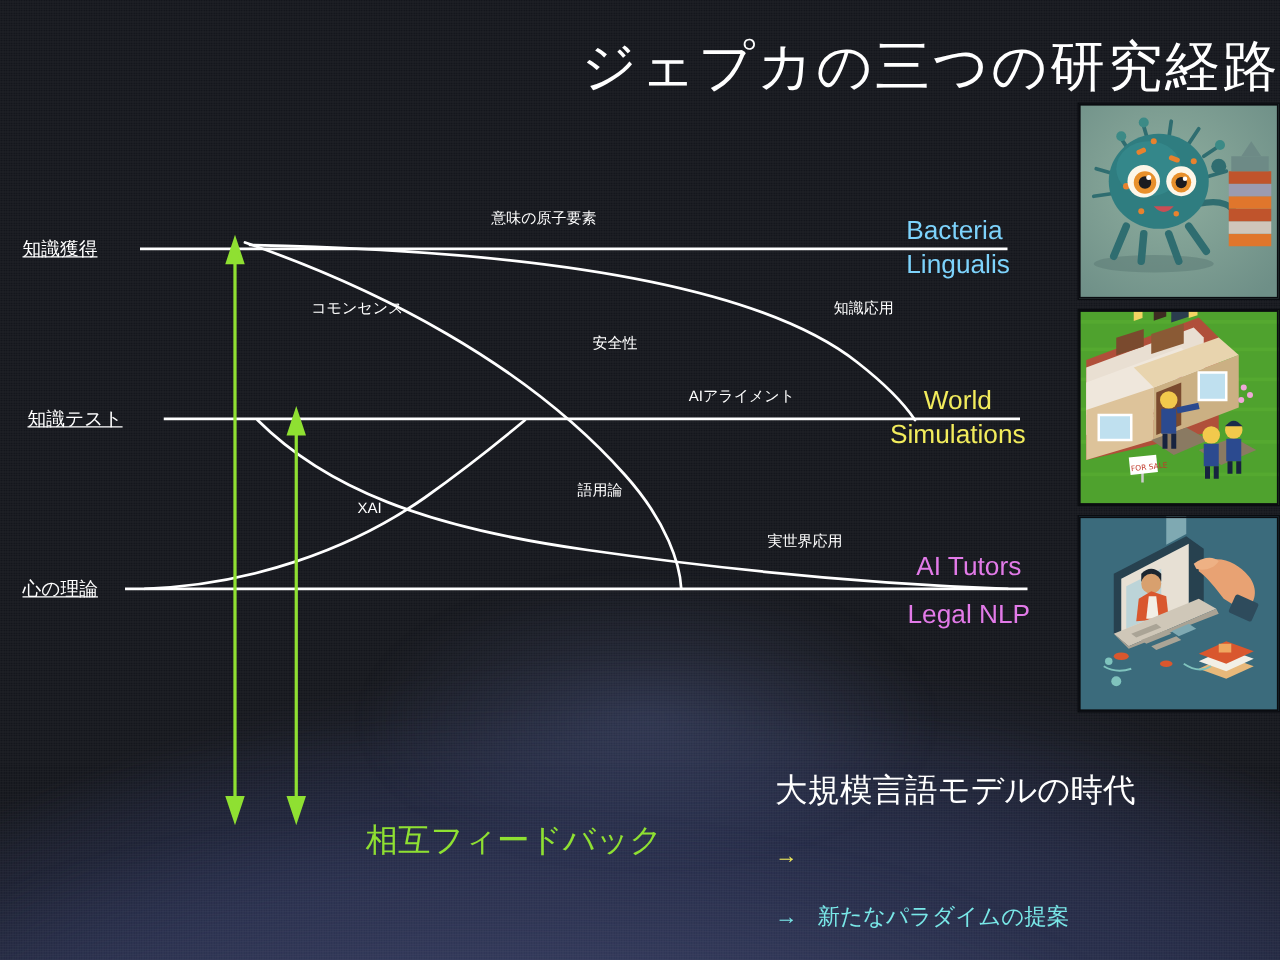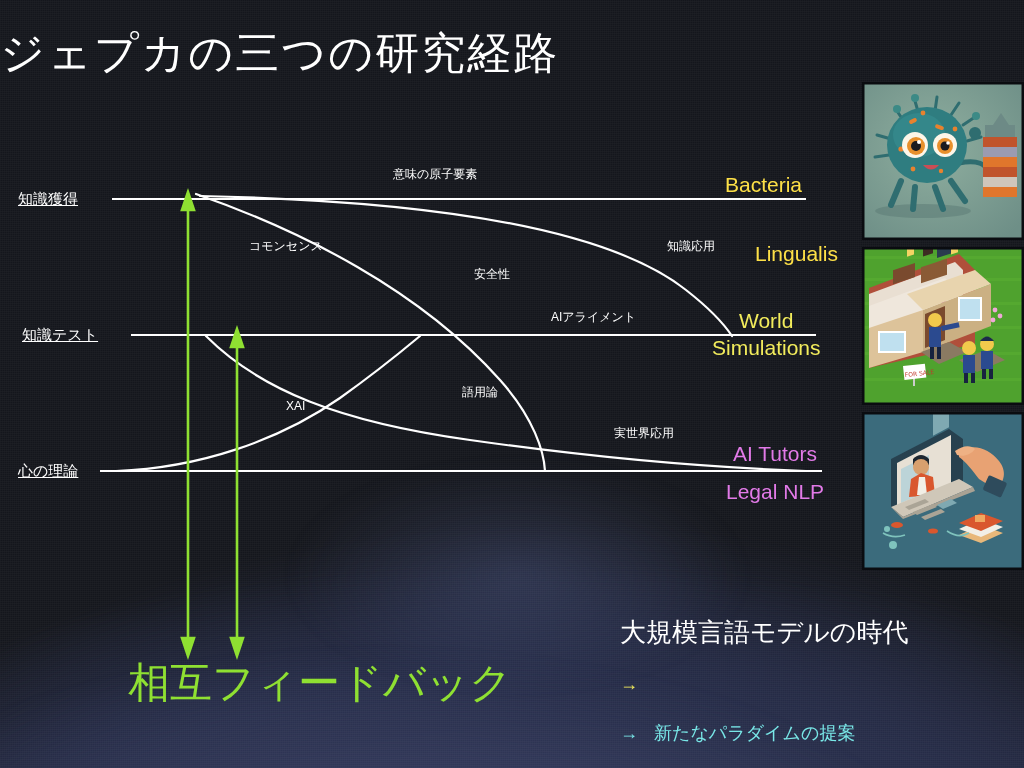--- a/index.html
+++ b/index.html
@@ -42,43 +42,43 @@
   }
   .bg-noise{
     position:absolute;inset:0;opacity:.05;
     background-image:repeating-linear-gradient(0deg,rgba(255,255,255,.5) 0 1px,rgba(0,0,0,0) 1px 2px),
                      repeating-linear-gradient(90deg,rgba(255,255,255,.4) 0 1px,rgba(0,0,0,0) 1px 2px);
   }
 
   
   #title{
     position:absolute;left:0;top:24px;width:1024px;
-    text-align:left;
+    text-align:right;
     color:#ffffff;
     font-size:44px;
     letter-spacing:2px;
     font-weight:400;
   }
 
   
   #diagram{position:absolute;left:0;top:0;width:1024px;height:768px;}
 
   
   .lbl{position:absolute;white-space:nowrap;}
   .axis-label{color:#ffffff;font-size:15px;text-decoration:underline;}
   .curve-label{color:#ffffff;font-size:12px;}
   .right-label{font-size:21px;line-height:1.08;}
-  .cy{color:#fde047;}
+  .cy{color:#7dd3fc;}
   .ye{color:#f2ec5c;text-align:right;}
   .mg{color:#e27ae8;}
 
   
   #feedback{
     position:absolute;left:110px;top:655px;width:420px;
-    color:#8fe032;font-size:42px;text-align:center;white-space:nowrap;
+    color:#8fe032;font-size:26px;text-align:right;white-space:nowrap;
   }
 
   
   #era-head{
     position:absolute;left:620px;top:615px;
     color:#ffffff;font-size:26px;white-space:nowrap;
   }
   .bullet{position:absolute;font-size:18px;white-space:nowrap;display:flex;align-items:center;}
   .bullet .arw{width:34px;display:inline-block;}
   .b1{left:620px;top:674px;color:#f2ec5c;}
@@ -140,21 +140,21 @@
   <div class="lbl curve-label" style="left:393px;top:166px;">意味の原子要素</div>
   <div class="lbl curve-label" style="left:249px;top:238px;">コモンセンス</div>
   <div class="lbl curve-label" style="left:474px;top:266px;">安全性</div>
   <div class="lbl curve-label" style="left:551px;top:309px;">AIアライメント</div>
   <div class="lbl curve-label" style="left:667px;top:238px;">知識応用</div>
   <div class="lbl curve-label" style="left:286px;top:399px;">XAI</div>
   <div class="lbl curve-label" style="left:462px;top:384px;">語用論</div>
   <div class="lbl curve-label" style="left:614px;top:425px;">実世界応用</div>
 
   <div class="lbl right-label cy" style="left:725px;top:174px;">Bacteria</div>
-  <div class="lbl right-label cy" style="left:755px;top:201px;margin-top:42px;">Lingualis</div>
+  <div class="lbl right-label cy" style="left:725px;top:201px;">Lingualis</div>
 
   <div class="lbl right-label ye" style="left:739px;top:310px;">World</div>
   <div class="lbl right-label ye" style="left:712px;top:337px;">Simulations</div>
 
   <div class="lbl right-label mg" style="left:733px;top:443px;">AI Tutors</div>
   <div class="lbl right-label mg" style="left:726px;top:481px;">Legal NLP</div>
 
   <div id="feedback">相互フィードバック</div>
 
   <div id="era-head">大規模言語モデルの時代</div>

